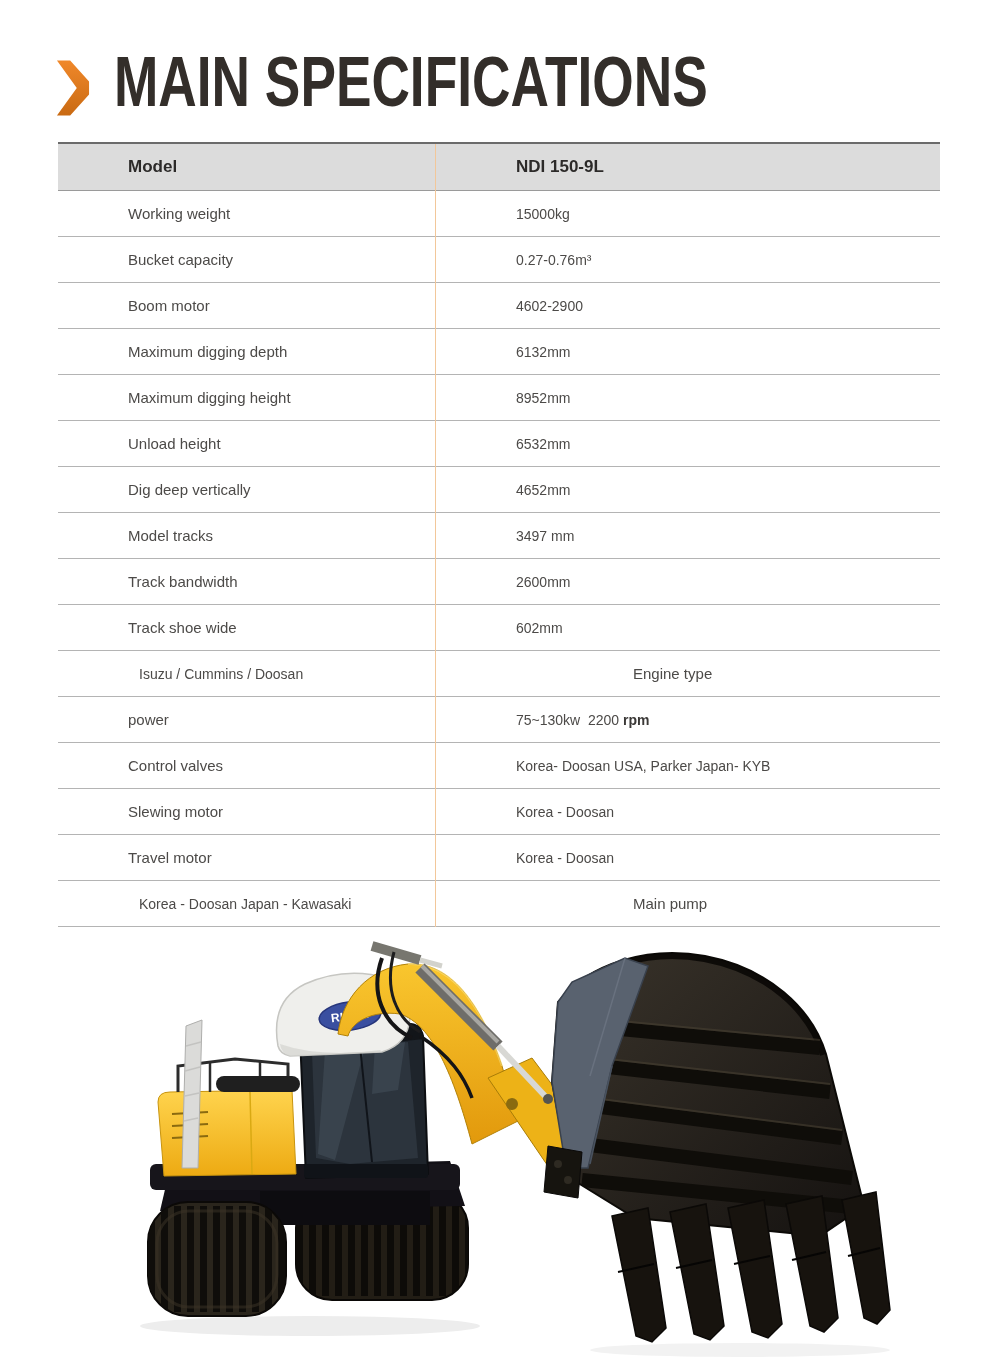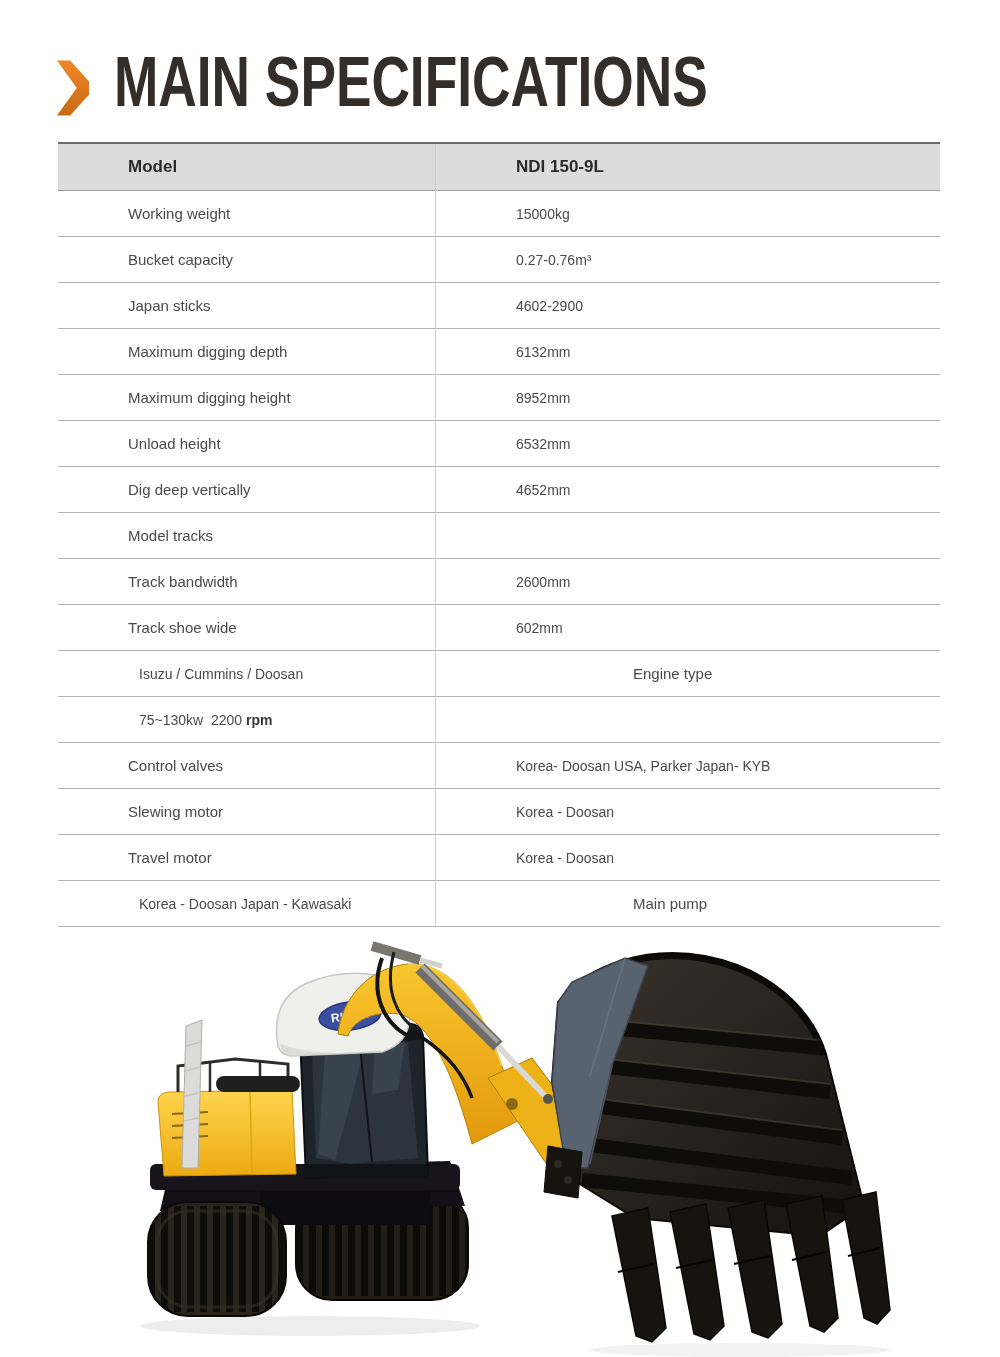--- a/index.html
+++ b/index.html
@@ -69,21 +69,21 @@
       <div class="cell label">Working weight</div>
       <div class="cell value">15000kg</div>
     </div>
 
     <div class="t-row">
       <div class="cell label">Bucket capacity</div>
       <div class="cell value">0.27-0.76m³</div>
     </div>
 
     <div class="t-row">
-      <div class="cell label">Japan sticks</div>
+      <div class="cell label">Boom motor</div>
       <div class="cell value">4602-2900</div>
     </div>
 
     <div class="t-row">
       <div class="cell label">Maximum digging depth</div>
       <div class="cell value">6132mm</div>
     </div>
 
     <div class="t-row">
       <div class="cell label">Maximum digging height</div>
@@ -95,38 +95,40 @@
       <div class="cell value">6532mm</div>
     </div>
 
     <div class="t-row">
       <div class="cell label">Dig deep vertically</div>
       <div class="cell value">4652mm</div>
     </div>
 
     <div class="t-row">
       <div class="cell label">Model tracks</div>
+      <div class="cell value">3497 mm</div>
     </div>
 
     <div class="t-row">
       <div class="cell label">Track bandwidth</div>
       <div class="cell value">2600mm</div>
     </div>
 
     <div class="t-row">
       <div class="cell label">Track shoe wide</div>
       <div class="cell value">602mm</div>
     </div>
 
     <div class="t-row">
       <div class="cell value">Isuzu / Cummins / Doosan</div>
       <div class="cell label">Engine type</div>
     </div>
 
     <div class="t-row">
+      <div class="cell label">power</div>
       <div class="cell value">75~130kw  2200<b> rpm</b></div>
     </div>
 
     <div class="t-row">
       <div class="cell label">Control valves</div>
       <div class="cell value">Korea- Doosan USA, Parker Japan- KYB</div>
     </div>
 
     <div class="t-row">
       <div class="cell label">Slewing motor</div>

